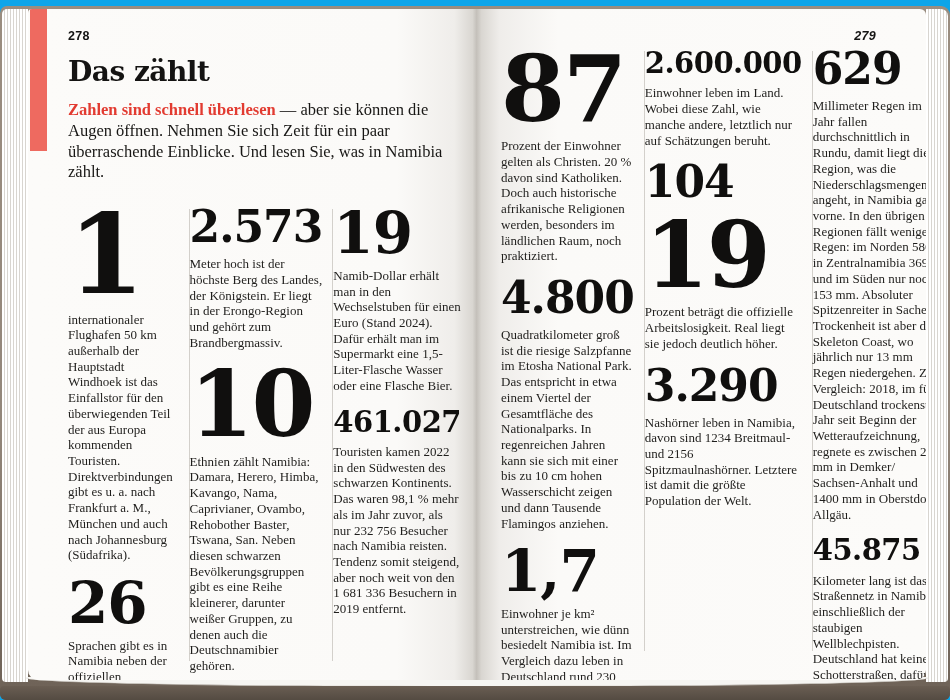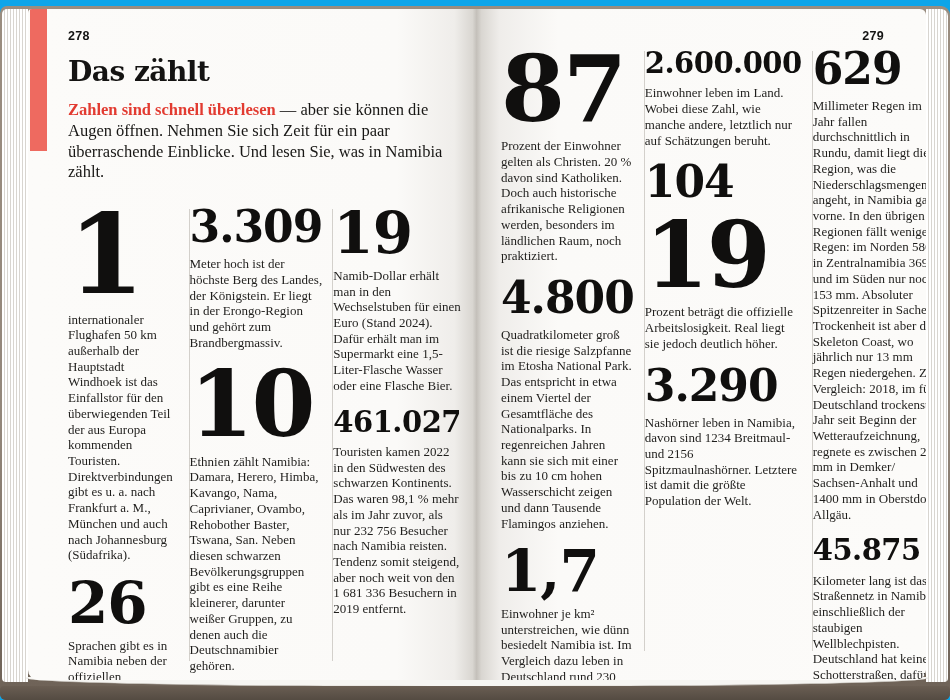--- a/index.html
+++ b/index.html
@@ -29,21 +29,21 @@
   .page { position:relative; width:50%; height:100%; overflow:hidden;
           color:#1d1c1a; }
   .page-left  { background:linear-gradient(90deg,#fcfbf9 0%,#fbfaf8 82%,#efedea 95%,#d9d6d1 99%,#c2beb8 100%);
                 border-radius:4px 0 0 10px; padding:12px 6px 10px 40px; }
   .page-right { background:linear-gradient(270deg,#fcfbf9 0%,#fbfaf8 82%,#efedea 95%,#d9d6d1 99%,#c6c2bc 100%);
                 border-radius:0 6px 10px 0; padding:12px 40px 10px 24px; }
 
   .page-num { font-family:"Liberation Sans", sans-serif; font-weight:bold;
               font-size:12.5px; letter-spacing:.3px; color:#141413; }
   .page-num-left  { margin-top:8px; }
-  .page-num-right { position:absolute; top:20px; right:42px; }
+  .page-num-right { position:absolute; top:20px; right:50px;font-style:italic; }
 
   .red-bar { position:absolute; left:2px; top:0; width:17px; height:142px;
              background:#ee6a60; }
 
   .title { font-family:"DejaVu Serif", serif; font-weight:bold;
            font-size:28px; letter-spacing:-0.5px; margin-top:12px; color:#141312; }
 
   .intro { margin-top:12px; font-size:16.5px; line-height:1.26; max-width:418px;
            color:#181715; }
   .intro .hl { color:#e23b31; font-weight:bold; }
@@ -92,21 +92,21 @@
                 <div class="num num-xxl">1</div>
                 <p class="btxt">internationaler Flughafen 50 km außerhalb der Hauptstadt Windhoek ist das Einfallstor für den überwiegenden Teil der aus Europa kommenden Touristen. Direktverbindungen gibt es u. a. nach Frankfurt a. M., München und auch nach Johannesburg (Südafrika).</p>
               </div>
               <div class="block">
                 <div class="num num-lg">26</div>
                 <p class="btxt">Sprachen gibt es in Namibia neben der offiziellen Landessprache Englisch. Die meisten von ihnen werden von den unterschiedlichen Stämmen gesprochen. Neben dem südafrikanischen Afrikaans und Portugiesisch spielt auch Deutsch eine Rolle.</p>
               </div>
             </div>
             <div class="col">
               <div class="block">
-                <div class="num num-md">3.309</div>
+                <div class="num num-md">2.573</div>
                 <p class="btxt">Meter hoch ist der höchste Berg des Landes, der Königstein. Er liegt in der Erongo-Region und gehört zum Brandbergmassiv.</p>
               </div>
               <div class="block">
                 <div class="num num-xl">10</div>
                 <p class="btxt">Ethnien zählt Namibia: Damara, Herero, Himba, Kavango, Nama, Caprivianer, Ovambo, Rehobother Baster, Tswana, San. Neben diesen schwarzen Bevölkerungsgruppen gibt es eine Reihe kleinerer, darunter weißer Gruppen, zu denen auch die Deutschnamibier gehören.</p>
               </div>
             </div>
             <div class="col">
               <div class="block">
                 <div class="num num-lg">19</div>

